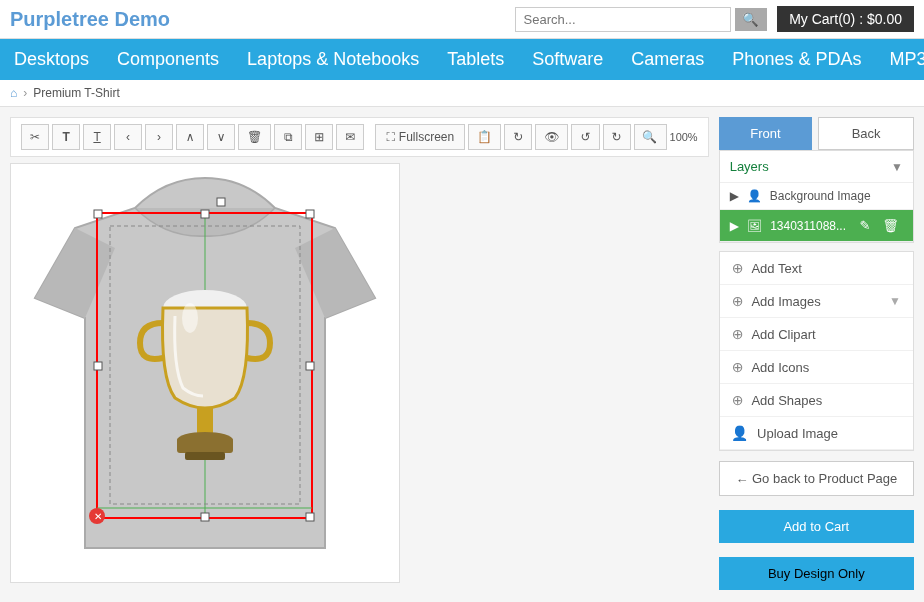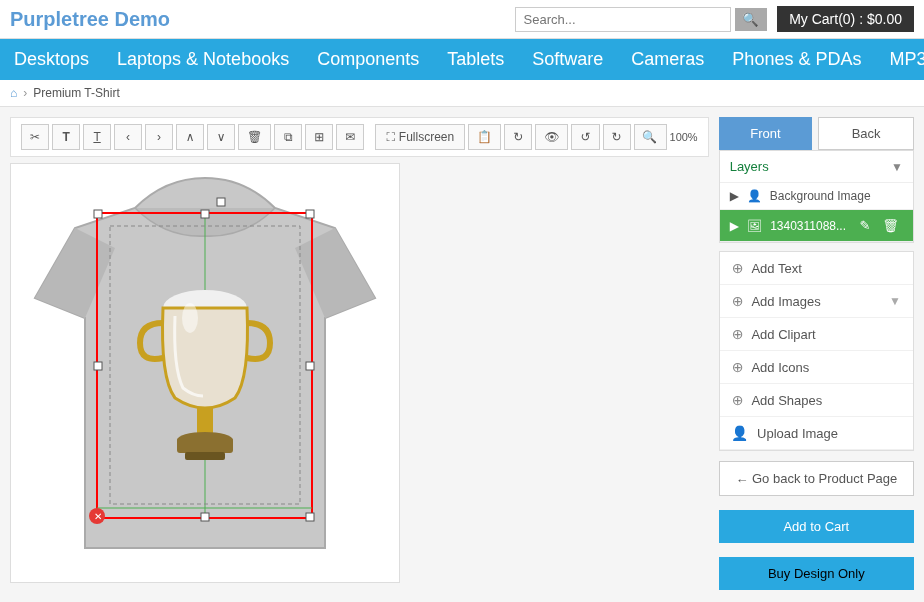--- a/index.html
+++ b/index.html
@@ -72,22 +72,22 @@
   <span class="header-title">Purpletree Demo</span>
   <div class="header-search">
     <input type="text" placeholder="Search..." style="">
     <button>🔍</button>
   </div>
   <button class="header-cart">My Cart(0) : $0.00</button>
 </div>
 
 <div class="nav">
   <div class="nav-item">Desktops</div>
+  <div class="nav-item">Components</div>
   <div class="nav-item">Laptops &amp; Notebooks</div>
-  <div class="nav-item">Components</div>
   <div class="nav-item">Tablets</div>
   <div class="nav-item">Software</div>
   <div class="nav-item">Cameras</div>
   <div class="nav-item">Phones &amp; PDAs</div>
   <div class="nav-item">MP3 Players</div>
 </div>
 
 <div class="breadcrumb">
   <span class="breadcrumb-home">⌂</span>
   <span class="breadcrumb-sep">›</span>

